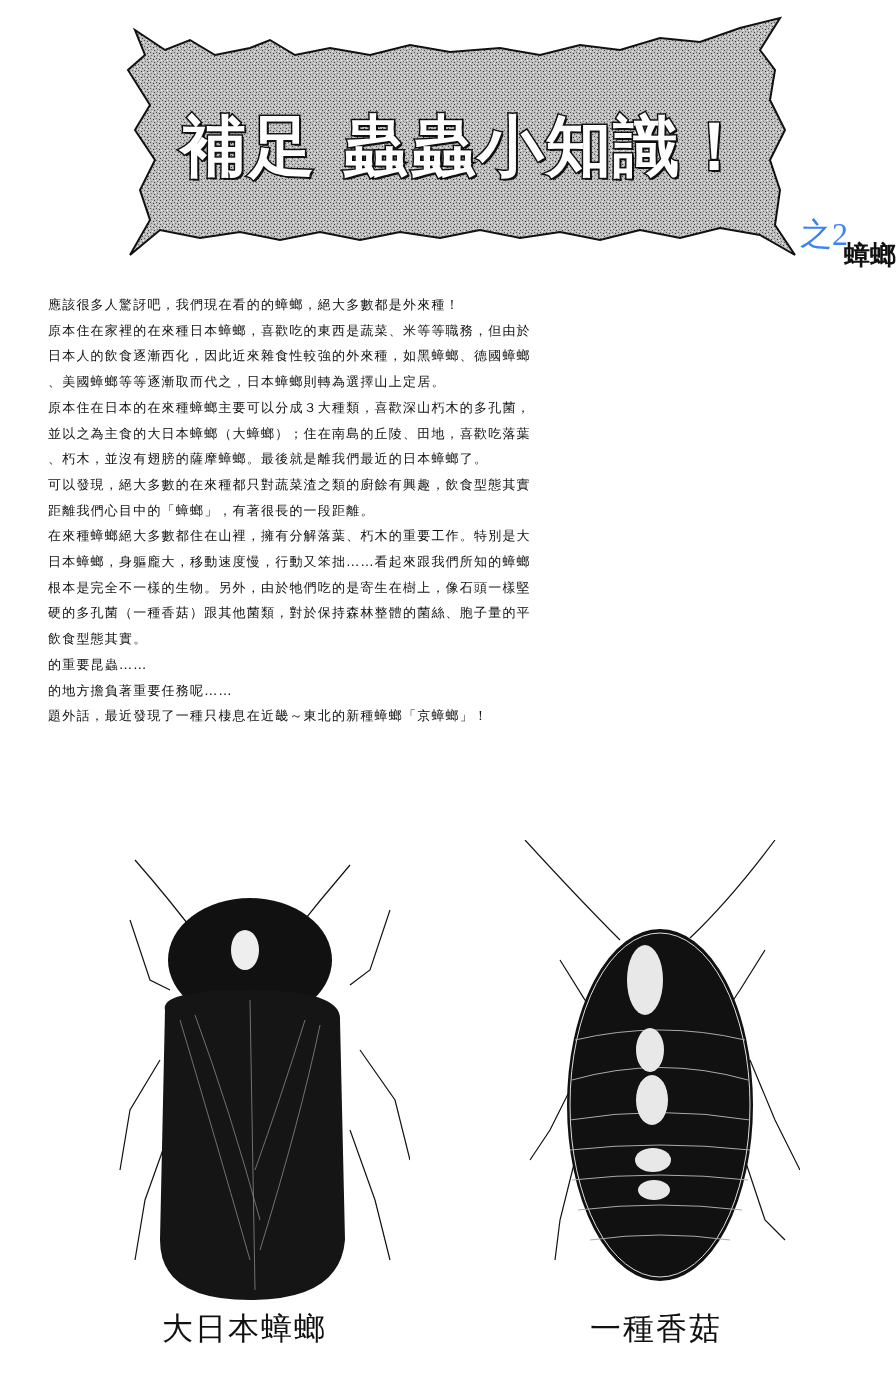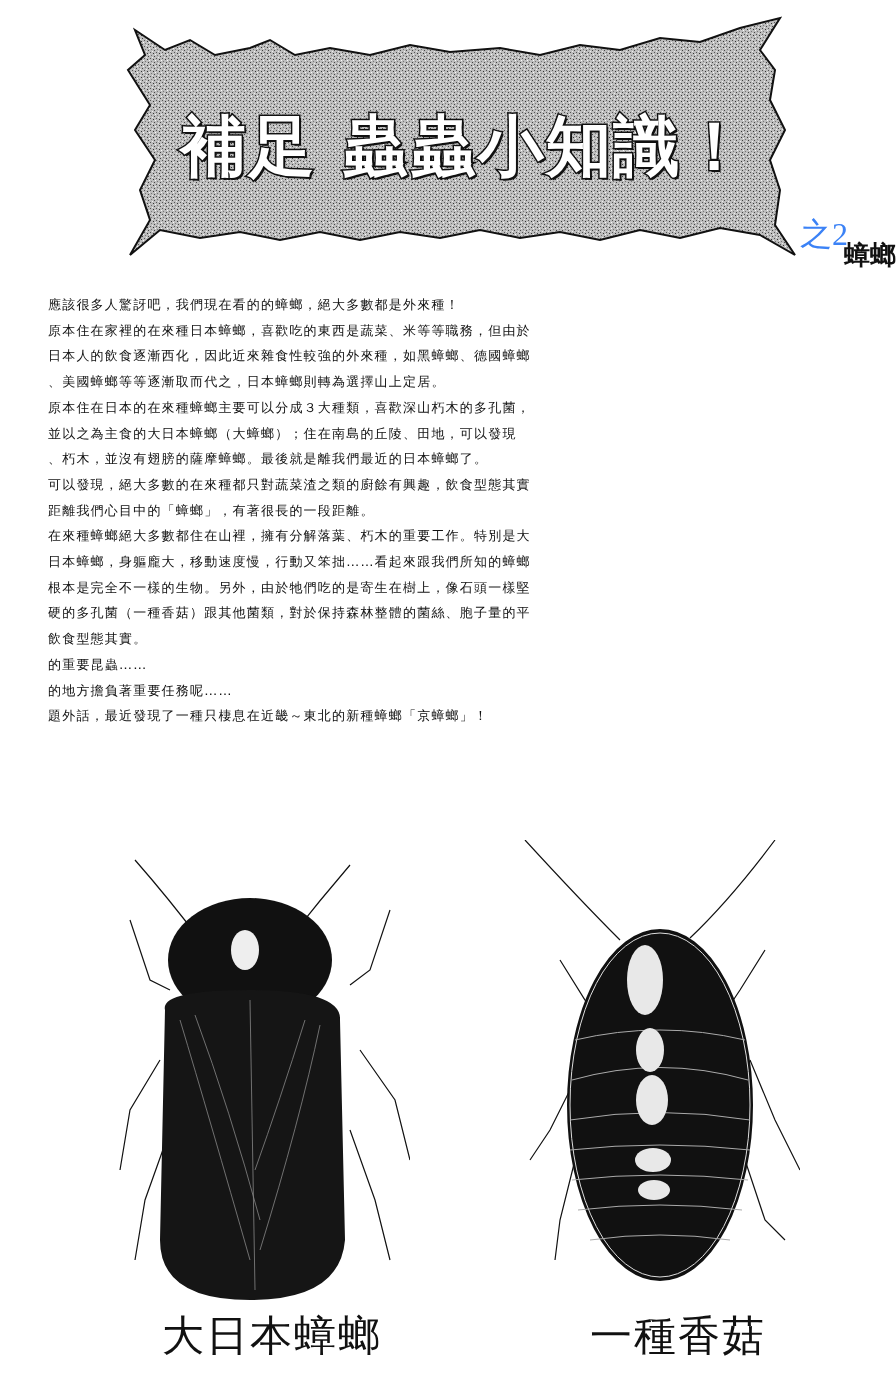--- a/index.html
+++ b/index.html
@@ -24,21 +24,21 @@
       position: absolute; left: 0; width: 896px; top: 238px; text-align: right;
       font-size: 26px; font-weight: bold; color: #111;
     }
     .body-text {
       position: absolute; left: 48px; top: 292px; width: 830px;
       font-size: 13px; line-height: 25.7px; color: #111; letter-spacing: 1.2px;
     }
     .body-text p { margin: 0; white-space: nowrap; }
     .illus { position: absolute; top: 840px; }
     .caption {
-      position: absolute; top: 1308px; font-size: 42px; color: #111; letter-spacing: 2px;
+      position: absolute; top: 1308px; font-size: 31px; color: #111; letter-spacing: 2px;
     }
   </style>
 </head>
 <body>
 
 <div class="banner">
   <svg width="690" height="255" viewBox="0 0 690 255">
     <defs>
       <pattern id="grain" width="6" height="6" patternUnits="userSpaceOnUse">
         <rect width="6" height="6" fill="#bdbdbd"></rect>
@@ -57,21 +57,21 @@
 
 <div class="page-num">之2</div>
 <div class="subtitle">蟑螂</div>
 
 <div class="body-text">
   <p>應該很多人驚訝吧，我們現在看的的蟑螂，絕大多數都是外來種！</p>
   <p>原本住在家裡的在來種日本蟑螂，喜歡吃的東西是蔬菜、米等等職務，但由於</p>
   <p>日本人的飲食逐漸西化，因此近來雜食性較強的外來種，如黑蟑螂、德國蟑螂</p>
   <p>、美國蟑螂等等逐漸取而代之，日本蟑螂則轉為選擇山上定居。</p>
   <p>原本住在日本的在來種蟑螂主要可以分成３大種類，喜歡深山朽木的多孔菌，</p>
-  <p>並以之為主食的大日本蟑螂（大蟑螂）；住在南島的丘陵、田地，可以發現</p>
+  <p>並以之為主食的大日本蟑螂（大蟑螂）；住在南島的丘陵、田地，喜歡吃落葉</p>
   <p>、朽木，並沒有翅膀的薩摩蟑螂。最後就是離我們最近的日本蟑螂了。</p>
   <p>可以發現，絕大多數的在來種都只對蔬菜渣之類的廚餘有興趣，飲食型態其實</p>
   <p>距離我們心目中的「蟑螂」，有著很長的一段距離。</p>
   <p>在來種蟑螂絕大多數都住在山裡，擁有分解落葉、朽木的重要工作。特別是大</p>
   <p>日本蟑螂，身軀龐大，移動速度慢，行動又笨拙……看起來跟我們所知的蟑螂</p>
   <p>根本是完全不一樣的生物。另外，由於牠們吃的是寄生在樹上，像石頭一樣堅</p>
   <p>硬的多孔菌（一種香菇）跟其他菌類，對於保持森林整體的菌絲、胞子量的平</p>
   <p>飲食型態其實。</p>
   <p>的重要昆蟲……</p>
   <p>的地方擔負著重要任務呢……</p>

